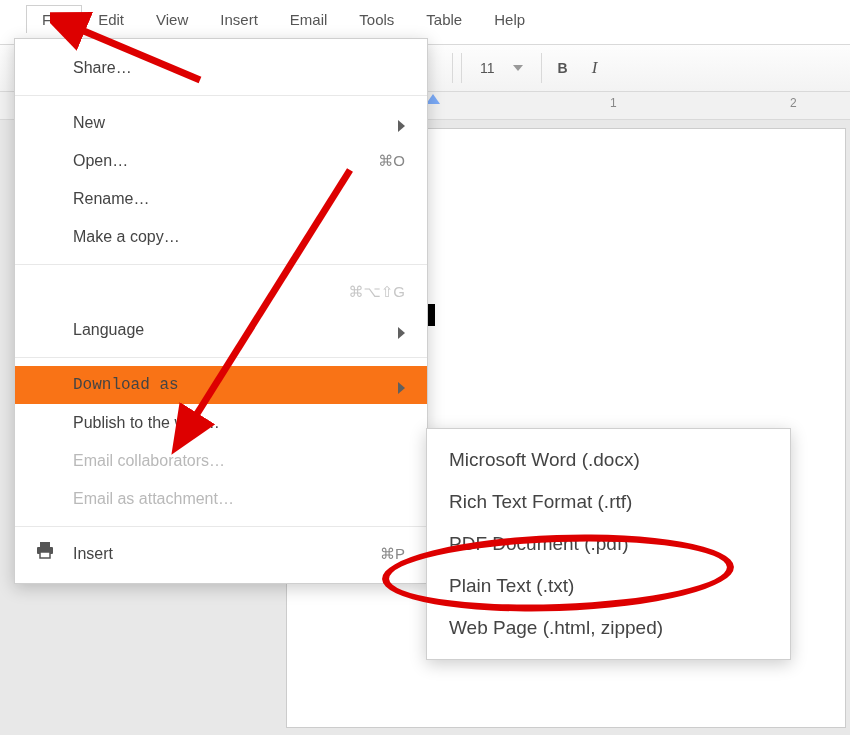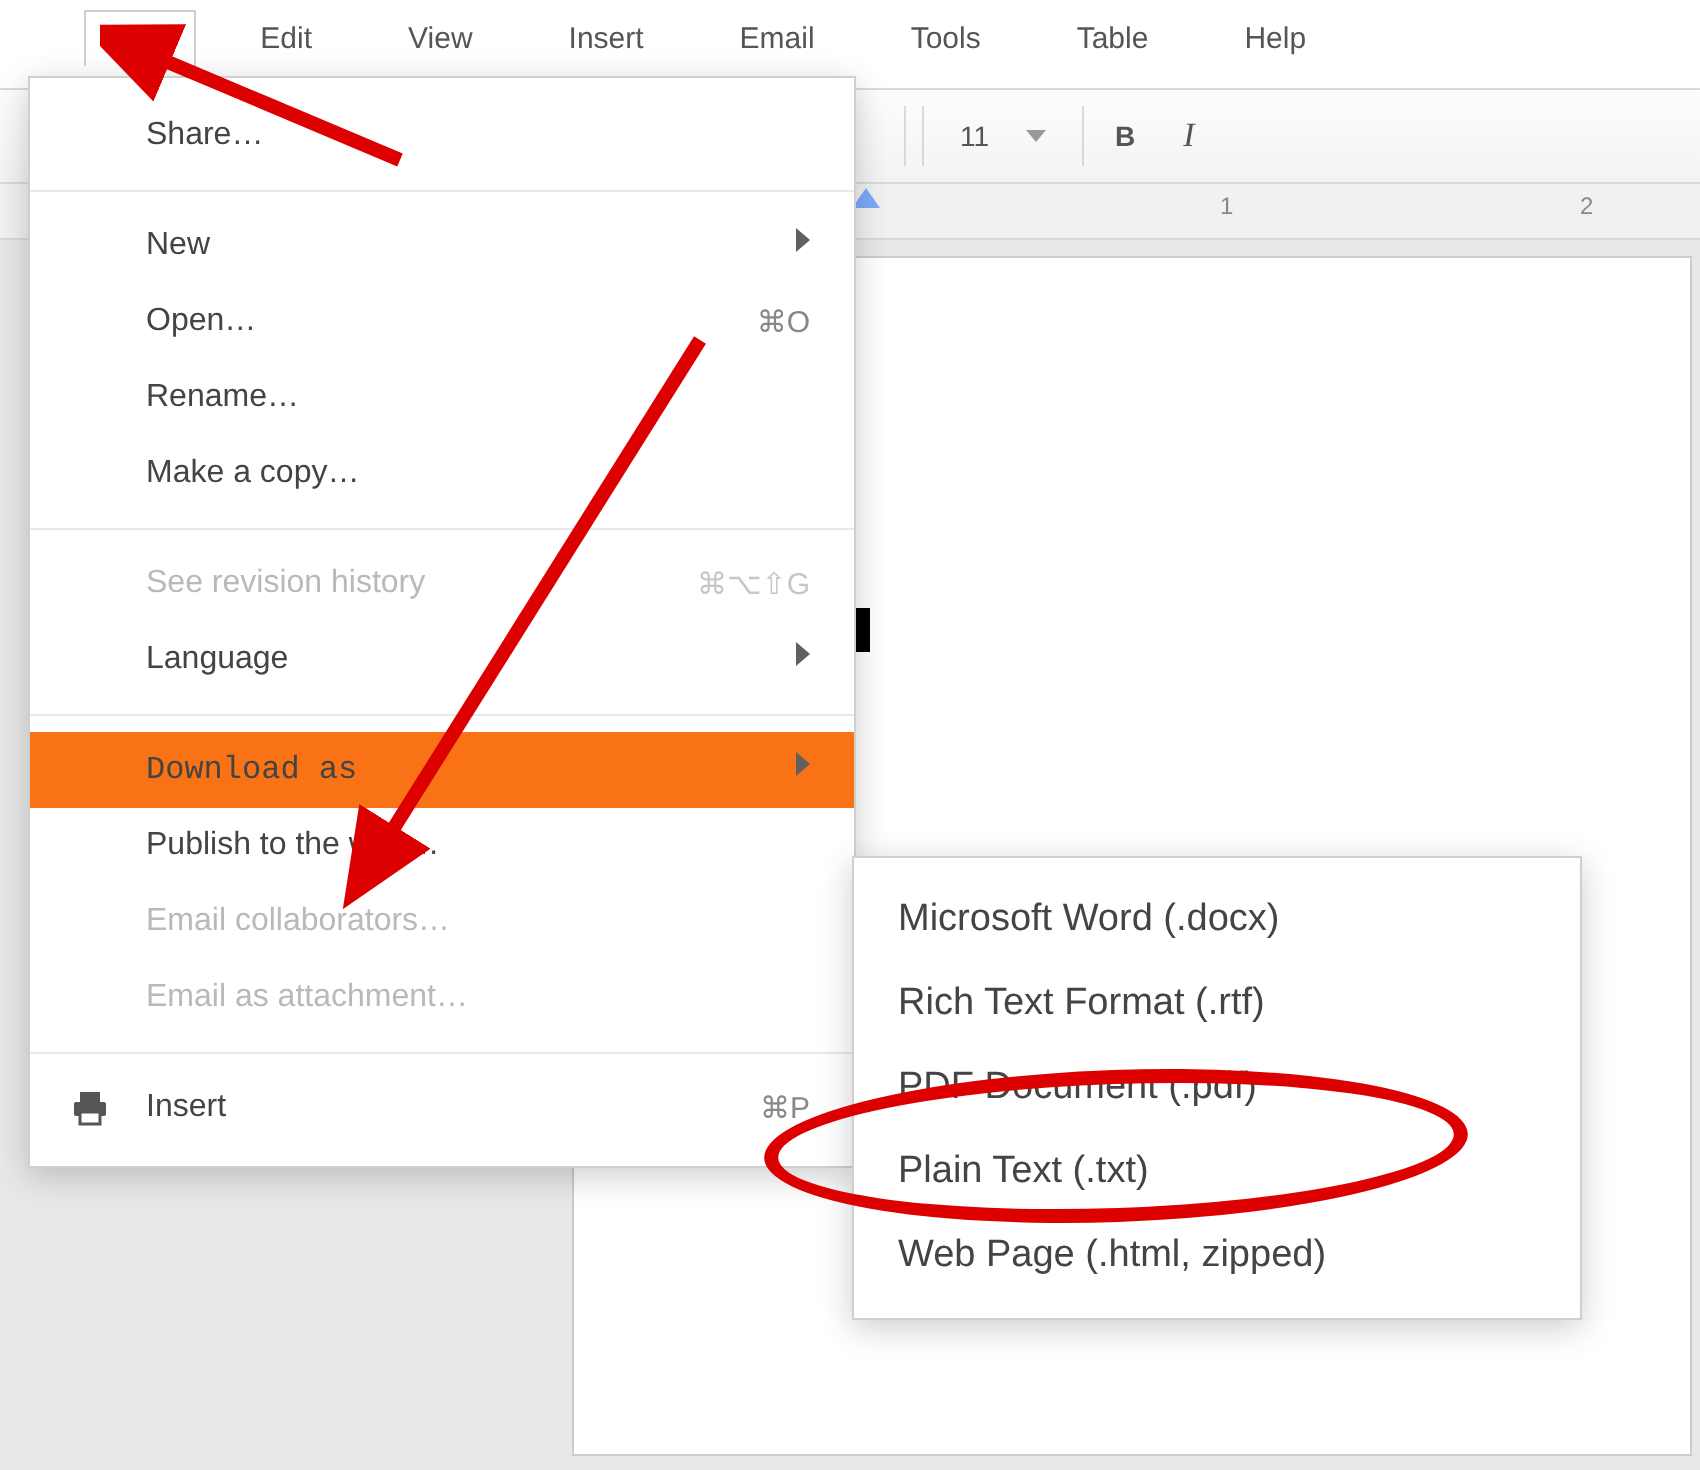--- a/index.html
+++ b/index.html
@@ -18,21 +18,20 @@
     display: flex;
     align-items: center;
     padding-left: 26px;
     height: 38px;
     font-size: 15px;
     color: #555;
   }
   .menu-btn {
     padding: 6px 16px;
     cursor: pointer;
-    margin-left: 16px;
   }
   .menu-btn.active {
     background: #fff;
     border: 1px solid #d0d0d0;
     border-bottom: none;
     padding: 5px 15px;
   }
   .toolbar {
     position: absolute;
     top: 44px;
@@ -99,21 +98,21 @@
     top: 38px;
     width: 414px;
     background: #fff;
     border: 1px solid #cfcfcf;
     box-shadow: 0 4px 16px rgba(0,0,0,.2);
     padding: 10px 0;
     z-index: 20;
   }
   .dd-item {
     display: flex;
-    align-items: flex-start;
+    align-items: flex-end;
     padding: 10px 22px 10px 58px;
     font-size: 16px;
     color: #444;
     position: relative;
     cursor: pointer;
   }
   .dd-item.disabled { color: #b9b9b9; cursor: default; }
   .dd-item.hovered { background: #f97316; font-family: Liberation Mono, monospace; }
   .dd-hr { border: none; border-top: 1px solid #e8e8e8; margin: 8px 0; }
   .dd-shortcut {
@@ -233,21 +232,20 @@
     <span class="dd-shortcut">⌘O</span>
   </div>
   <div class="dd-item">
     <span>Rename…</span>
   </div>
   <div class="dd-item">
     <span>Make a copy…</span>
   </div>
   <hr class="dd-hr">
   <div class="dd-item disabled">
-    <span>See revision history</span>
     <span class="dd-shortcut" style="color:#c7c7c7;">⌘⌥⇧G</span>
   </div>
   <div class="dd-item">
     <span>Language</span>
     <span class="dd-arrow"></span>
   </div>
   <hr class="dd-hr">
   <div class="dd-item hovered">
     <span>Download as</span>
     <span class="dd-arrow"></span>

